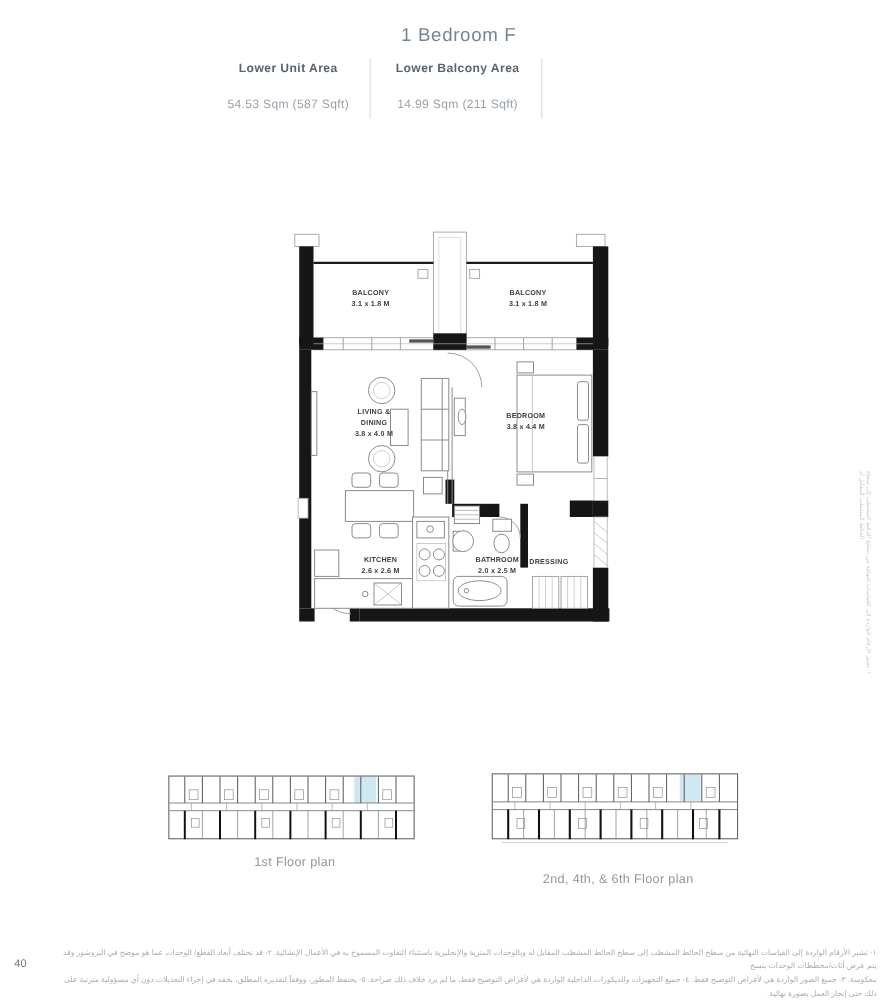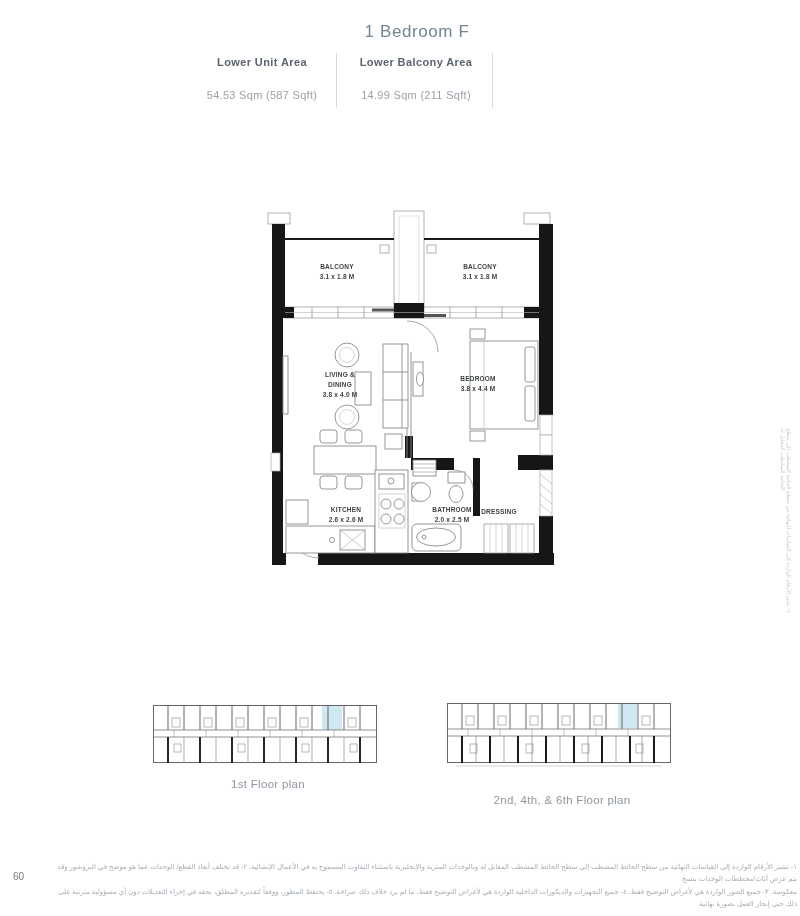--- a/index.html
+++ b/index.html
@@ -244,15 +244,15 @@
   <div class="mini-caption" style="left:188px;top:778px;width:160px;">1st Floor plan</div>
   <div class="mini-caption" style="left:462px;top:778px;width:200px;margin-top:16px;">2nd, 4th, &amp; 6th Floor plan</div>
 
   <div class="footnote">
     <div>١- تشير الأرقام الواردة إلى القياسات النهائية من سطح الحائط المشطب إلى سطح الحائط المشطب المقابل له وبالوحدات المترية والإنجليزية باستثناء التفاوت المسموح به في الأعمال الإنشائية. ٢- قد تختلف أبعاد القطع/ الوحدات عما هو موضح في البروشور وقد يتم عرض أثاث/مخططات الوحدات بنسخ</div>
     <div>معكوسة. ٣- جميع الصور الواردة هي لأغراض التوضيح فقط. ٤- جميع التجهيزات والديكورات الداخلية الواردة هي لأغراض التوضيح فقط، ما لم يرد خلاف ذلك صراحة. ٥- يحتفظ المطور، ووفقاً لتقديره المطلق، بحقه في إجراء التعديلات دون أي مسؤولية مترتبة على ذلك حتى إنجاز العمل بصورة نهائية.</div>
   </div>
 
   <div class="sidenote">١- تشير الأرقام الواردة إلى القياسات النهائية من سطح الحائط المشطب إلى سطح الحائط المشطب المقابل له</div>
 
-  <div class="page-num">60</div>
+  <div class="page-num">40</div>
 
 </div>
 
 </body></html>

